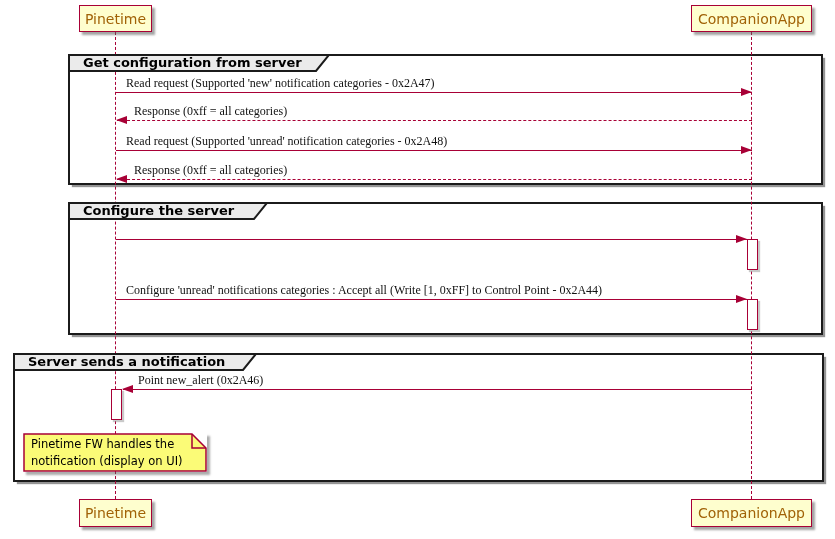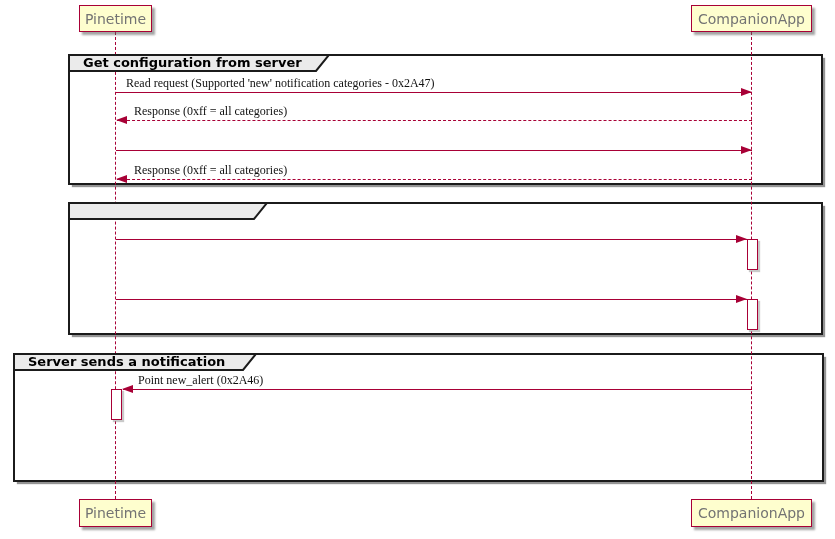--- a/index.html
+++ b/index.html
@@ -9,21 +9,21 @@
     --hfill:#EBEBEB;
     --fborder:#1b1b1b;
   }
   *{box-sizing:border-box;margin:0;padding:0;}
   body{background:#ffffff;font-family:"DejaVu Sans","Liberation Sans",sans-serif;}
   #canvas{position:relative;width:835px;height:539px;background:#ffffff;overflow:hidden;}
 
   .pbox{
     position:absolute;background:var(--pfill);border:1.8px solid var(--accent);
     display:flex;align-items:center;justify-content:center;
-    font-size:14px;color:#737373;box-shadow:3px 3px 2px rgba(90,90,90,0.55);
+    font-size:14px;color:#a16207;box-shadow:3px 3px 2px rgba(90,90,90,0.55);
   }
   .lifeline{position:absolute;width:0;border-left:1px dashed var(--accent);}
 
   .frame{
     position:absolute;border:2px solid var(--fborder);
     box-shadow:3px 3px 1px -1px rgba(90,90,90,0.65);
   }
   .fhead{position:absolute;}
   .fhead svg{position:absolute;left:0;top:0;}
   .fhead .ftitle{
@@ -97,57 +97,70 @@
   <div class="fhead" id="fhead1">
     <svg width="262" height="18">
       <polygon points="1,1 261,1 248,17 1,17" fill="#EBEBEB" stroke="#1b1b1b" stroke-width="2"></polygon>
     </svg>
     <span class="ftitle">Get configuration from server</span>
   </div>
   <div class="fhead" id="fhead2">
     <svg width="200" height="18">
       <polygon points="1,1 199,1 186,17 1,17" fill="#EBEBEB" stroke="#1b1b1b" stroke-width="2"></polygon>
     </svg>
+    <span class="ftitle">Configure the server</span>
   </div>
   <div class="fhead" id="fhead3">
     <svg width="244" height="18">
       <polygon points="1,1 243,1 230,17 1,17" fill="#EBEBEB" stroke="#1b1b1b" stroke-width="2"></polygon>
     </svg>
     <span class="ftitle">Server sends a notification</span>
   </div>
 
   <div class="act" id="act-ca1"></div>
   <div class="act" id="act-ca2"></div>
   <div class="act" id="act-pt"></div>
 
   <span class="msg-label" id="m1-label">Read request (Supported 'new' notification categories - 0x2A47)</span>
   <div class="mline" id="m1-line"></div>
   <div class="arr right" id="m1-arr"></div>
 
   <span class="msg-label" id="m2-label">Response (0xff = all categories)</span>
   <div class="mline dashed" id="m2-line"></div>
   <div class="arr left" id="m2-arr"></div>
 
+  <span class="msg-label" id="m3-label">Read request (Supported 'unread' notification categories - 0x2A48)</span>
   <div class="mline" id="m3-line"></div>
   <div class="arr right" id="m3-arr"></div>
 
   <span class="msg-label" id="m4-label">Response (0xff = all categories)</span>
   <div class="mline dashed" id="m4-line"></div>
   <div class="arr left" id="m4-arr"></div>
 
   <div class="mline" id="m5-line"></div>
   <div class="arr right" id="m5-arr"></div>
 
+  <span class="msg-label" id="m6-label">Configure 'unread' notifications categories : Accept all (Write [1, 0xFF] to Control Point - 0x2A44)</span>
   <div class="mline" id="m6-line"></div>
   <div class="arr right" id="m6-arr"></div>
 
   <span class="msg-label" id="m7-label">Point new_alert (0x2A46)</span>
   <div class="mline" id="m7-line"></div>
   <div class="arr left" id="m7-arr"></div>
 
+  <div class="note" id="note1">
+    <svg width="184" height="39">
+      <path d="M1,1 H169 L183,15 V38 H1 Z" fill="#FBFB77" stroke="#A80036" stroke-width="1.5"></path>
+      <path d="M169,1 V15 H183" fill="none" stroke="#A80036" stroke-width="1.5"></path>
+    </svg>
+    <div class="ntext">
+      <div>Pinetime FW handles the</div>
+      <div>notification (display on UI)</div>
+    </div>
+  </div>
 
   <div class="pbox" id="pt-top">
     <span>Pinetime</span>
   </div>
   <div class="pbox" id="ca-top">
     <span>CompanionApp</span>
   </div>
   <div class="pbox" id="pt-bottom">
     <span>Pinetime</span>
   </div>

